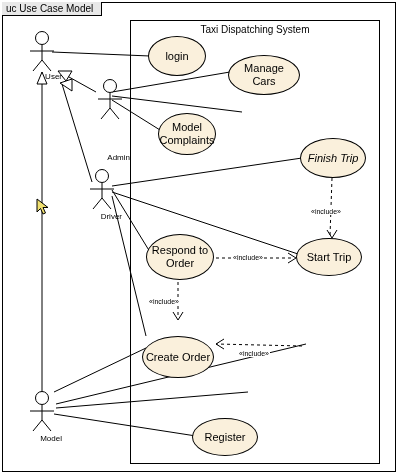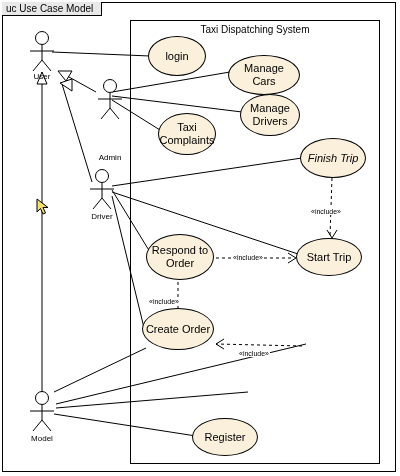--- a/index.html
+++ b/index.html
@@ -90,21 +90,21 @@
     position: absolute;
     width: 40px;
     height: 52px;
   }
   .actor svg { display: block; }
   .actor-label {
     position: absolute;
     top: 40px;
     left: 0;
     width: 40px;
-    text-align: center;
+    text-align: right;
     font-size: 8px;
     color: #000000;
     white-space: nowrap;
   }
   #lines { position: absolute; left: 0; top: 0; }
   .lbl {
     position: absolute;
     font-size: 7px;
     color: #000000;
     white-space: nowrap;
@@ -226,26 +226,25 @@
       <line x1="20" y1="15" x2="20" y2="30" stroke="#000000"></line>
       <line x1="8" y1="21" x2="32" y2="21" stroke="#000000"></line>
       <line x1="20" y1="30" x2="11" y2="41" stroke="#000000"></line>
       <line x1="20" y1="30" x2="29" y2="41" stroke="#000000"></line>
     </svg>
     <div class="actor-label" style="top:44px;">Model</div>
   </div>
 
   <div class="ellipse" style="left:148px; top:36px; width:58px; height:40px;">login</div>
   <div class="ellipse" style="left:228px; top:55px; width:72px; height:40px;">Manage Cars</div>
-  <div class="ellipse" style="left:240px; top:94px; width:60px; height:42px;">Manage Drivers</div>
-  <div class="ellipse" style="left:158px; top:113px; width:58px; height:42px;">Taxi Complaints</div>
+  <div class="ellipse" style="left:158px; top:113px; width:58px; height:42px;">Model Complaints</div>
   <div class="ellipse" style="left:300px; top:138px; width:66px; height:40px;font-style:italic;">Finish Trip</div>
   <div class="ellipse" style="left:296px; top:238px; width:66px; height:38px;">Start Trip</div>
   <div class="ellipse" style="left:146px; top:234px; width:68px; height:46px;">Respond to Order</div>
-  <div class="ellipse" style="left:142px; top:308px; width:72px; height:42px;">Create Order</div>
+  <div class="ellipse" style="left:142px; top:336px; width:72px; height:42px;">Create Order</div>
   <div class="ellipse" style="left:192px; top:418px; width:66px; height:38px;text-align:right;">Register</div>
 
   <div class="lbl" style="left:310px; top:208px;">«include»</div>
   <div class="lbl" style="left:232px; top:254px;">«include»</div>
   <div class="lbl" style="left:148px; top:298px;">«include»</div>
   <div class="lbl" style="left:238px; top:350px;">«include»</div>
 
   <svg id="cursor" viewBox="0 0 16 18">
     <polygon points="1,1 1,14 4.5,10.5 7,16 9.5,15 7,9.5 12,9.5" fill="#f0e070" stroke="#000000" stroke-width="1"></polygon>
   </svg>

